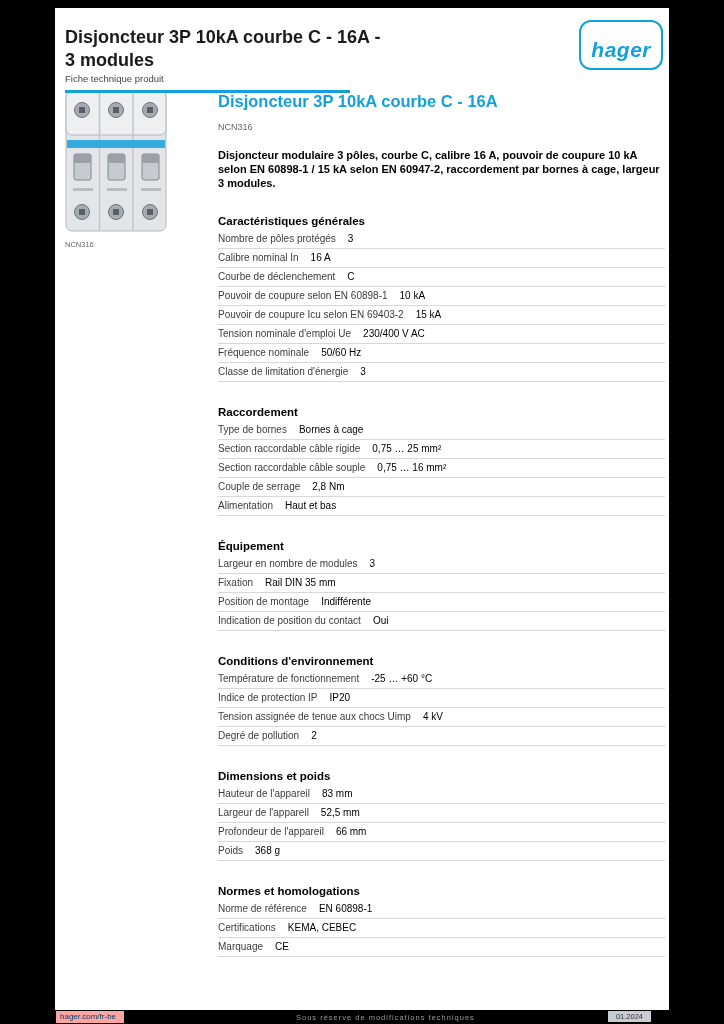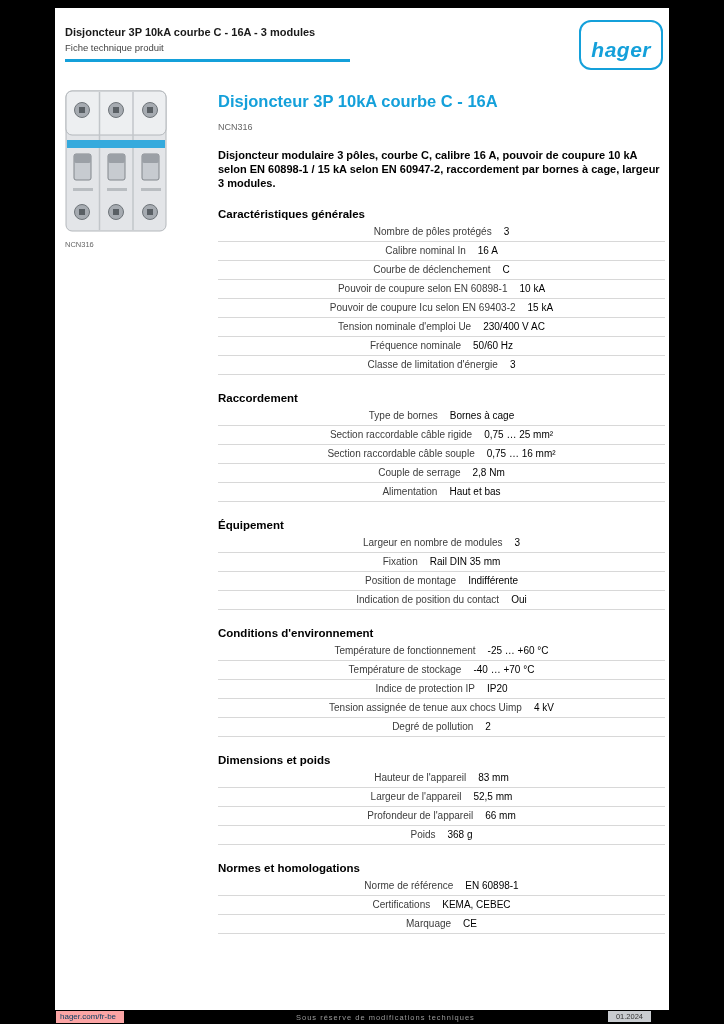--- a/index.html
+++ b/index.html
@@ -7,41 +7,41 @@
   body{
     width:724px;height:1024px;background:#000;position:relative;overflow:hidden;
     font-family:"Liberation Sans", sans-serif;
   }
   .page{
     position:absolute;left:55px;top:8px;width:614px;height:1002px;background:#fff;
     box-sizing:border-box;
   }
   
   .hdr{position:relative;padding:18px 6px 0 10px;height:72px;box-sizing:border-box;}
-  .doc-title{font-size:11px;font-weight:bold;color:#1a1a1a;line-height:1.25;max-width:330px;}
+  .doc-title{font-size:18px;font-weight:bold;color:#1a1a1a;line-height:1.25;max-width:330px;}
   .doc-subtitle{font-size:9.5px;color:#444;margin-top:2px;}
   .accent-rule{width:285px;height:3px;background:var(--accent);margin-top:6px;}
   .logo{
     position:absolute;right:6px;top:12px;border:2px solid var(--accent);border-radius:12px;
     color:var(--accent);font-weight:bold;font-style:italic;font-size:21px;
     padding:16px 10px 6px 10px;letter-spacing:.5px;background:#fff;
   }
   
   .content{display:flex;padding:10px 4px 0 10px;}
   .aside{width:153px;flex:0 0 153px;}
   .product-image{width:102px;height:142px;}
   .img-caption{font-size:7.5px;color:#666;margin-top:8px;}
   .main{flex:1;min-width:0;padding-right:0;}
   .prod-title{font-size:16.5px;font-weight:bold;color:var(--accent);line-height:1.2;margin:2px 0 0 0;}
   .prod-ref{font-size:9px;color:#666;margin-top:10px;}
   .prod-desc{font-size:11px;font-weight:bold;color:#000;line-height:1.3;margin:16px 0 10px 0;}
   
-  .sec-h{font-size:11.5px;font-weight:bold;color:#000;margin-top:17px;padding-bottom:3px;}
+  .sec-h{font-size:11.5px;font-weight:bold;color:#000;margin-top:24px;padding-bottom:3px;}
   .row{
-    display:flex;justify-content:center;align-items:baseline;
+    display:flex;justify-content:flex-start;align-items:baseline;
     border-bottom:1px solid #d8d8d8;padding:3.5px 0;font-size:10px;
   }
   .row .lbl{color:#3c3c3c;padding-right:12px;}
   .row .val{color:#000;text-align:right;white-space:nowrap;}
   
   .footer{position:absolute;left:0;right:0;bottom:0;height:14px;background:#000;}
   .footer-site{
     position:absolute;left:56px;bottom:1px;background:#fca5a5;color:#0a3f63;
     font-size:8px;padding:2px 8px 2px 4px;line-height:1;
   }
@@ -176,24 +176,20 @@
           <div class="row">
             <span class="lbl">Indication de position du contact</span>
             <span class="val">Oui</span>
           </div>
           <div class="sec-h">Conditions d'environnement</div>
           <div class="row">
             <span class="lbl">Température de fonctionnement</span>
             <span class="val">-25 … +60 °C</span>
           </div>
           <div class="row">
-            <span class="lbl">Température de stockage</span>
-            <span class="val">-40 … +70 °C</span>
-          </div>
-          <div class="row">
             <span class="lbl">Indice de protection IP</span>
             <span class="val">IP20</span>
           </div>
           <div class="row">
             <span class="lbl">Tension assignée de tenue aux chocs Uimp</span>
             <span class="val">4 kV</span>
           </div>
           <div class="row">
             <span class="lbl">Degré de pollution</span>
             <span class="val">2</span>

